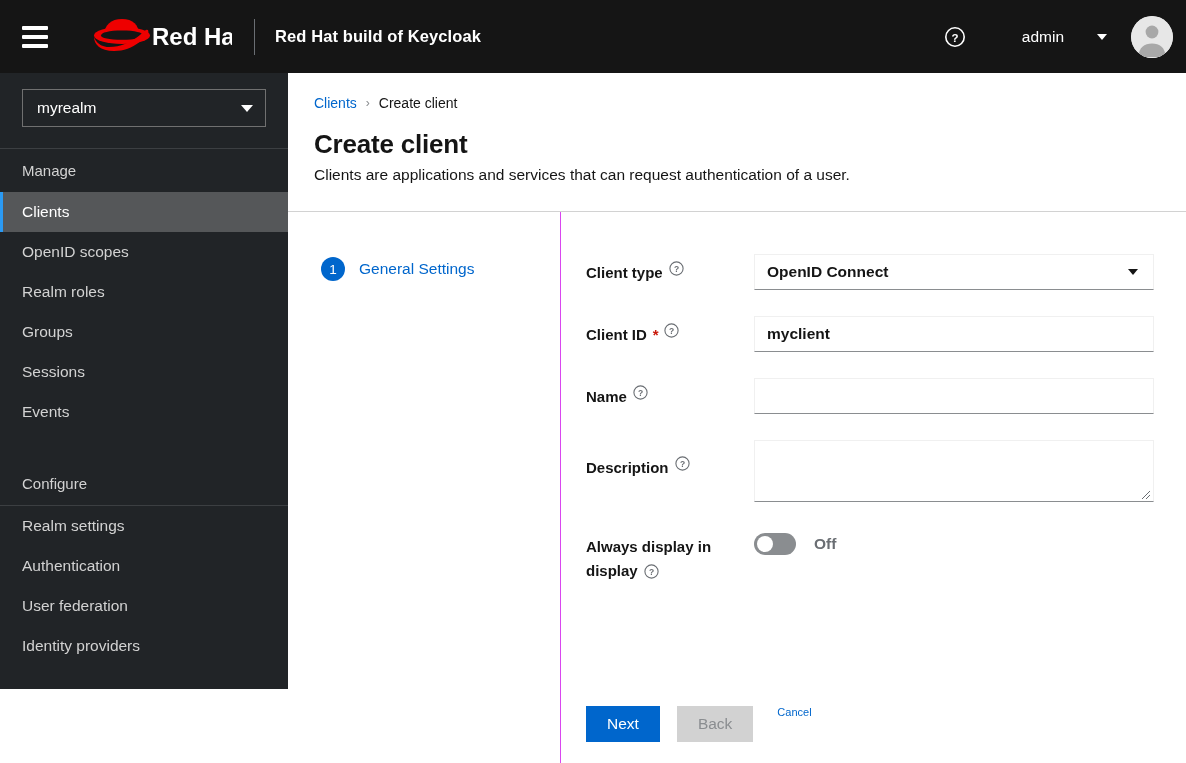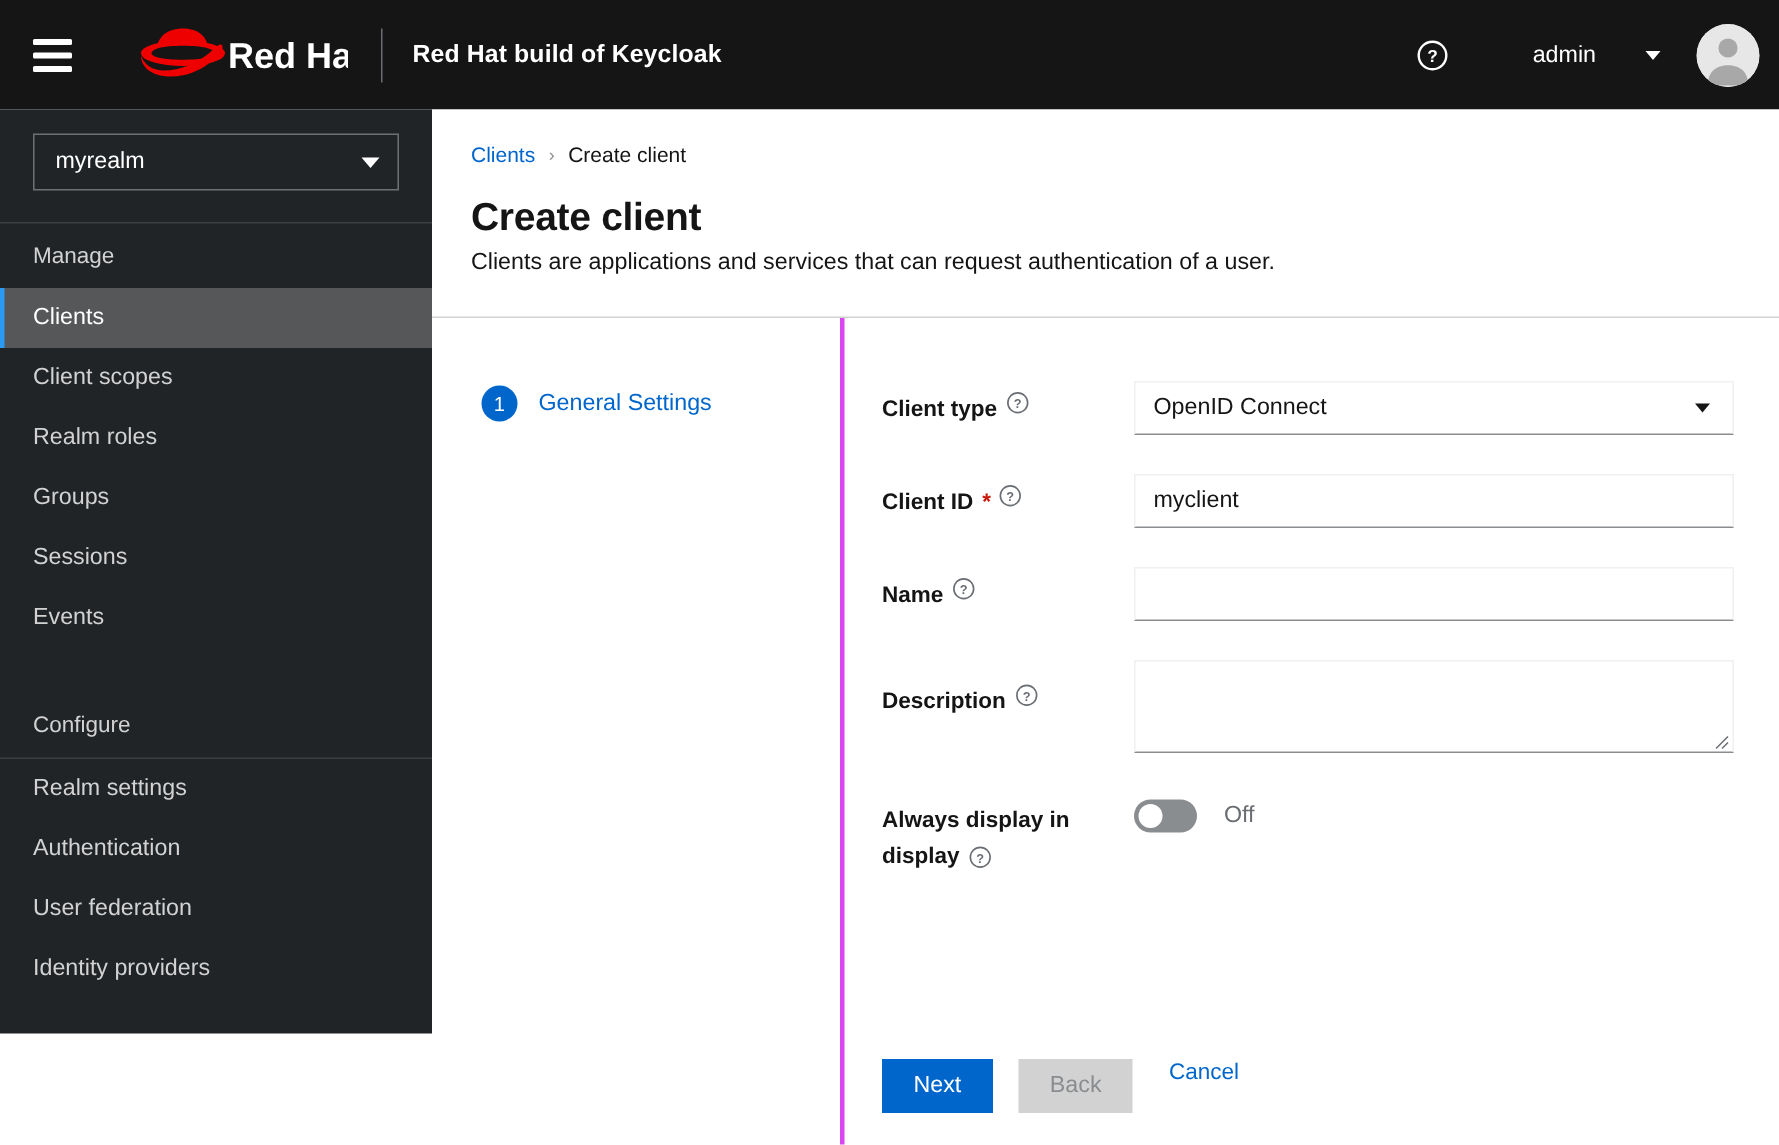--- a/index.html
+++ b/index.html
@@ -165,21 +165,21 @@
     width: 24px; height: 24px; border-radius: 50%;
     background: #0066cc; color: #ffffff;
     font-size: 13.5px;
     display: flex; align-items: center; justify-content: center;
     margin-right: 14px;
   }
   .step-label {
     color: #0066cc; font-size: 15.5px; font-weight: 500;
   }
   .wizard-main {
-    flex: 1; border-left: 3px solid #d946ef;
+    flex: 1; border-left: 1px solid #d946ef;
     position: relative;
     padding: 0;
   }
   .form {
     padding: 42px 0 0 25px;
   }
   .form-row {
     display: flex; align-items: flex-start;
     margin-bottom: 26px;
   }
@@ -187,21 +187,21 @@
     width: 168px; padding-top: 7px;
     font-size: 15px; font-weight: 600;
     color: #151515;
     display: flex; align-items: flex-start; flex-wrap: wrap;
     line-height: 24px;
   }
   .form-label .lbl-txt { margin-right: 6px; }
   .req-star { color: #c9190b; margin-right: 5px; font-size: 15px; }
   .help-ico { display: inline-flex; align-items: center; cursor: pointer; }
 
-  .field { width: 400px; }
+  .field { width: 400px; font-weight: bold; }
   .select-box, .text-input {
     width: 400px; height: 36px;
     border: 1px solid #f0f0f0;
     border-bottom: 1px solid #8a8d90;
     background: #ffffff;
     display: flex; align-items: center;
     padding: 0 12px 0 12px;
     font-size: 15.5px; color: #151515;
   }
   .select-box { cursor: pointer; justify-content: space-between; }
@@ -251,21 +251,21 @@
   }
   .btn-disabled {
     height: 36px; padding: 0 21px;
     background: #d2d2d2; color: #8a8d90;
     border: none; font-size: 15.5px;
     font-family: "Liberation Sans", sans-serif;
     margin-left: 17px; cursor: default;
   }
   .btn-link {
     background: none; border: none;
-    color: #0066cc; font-size: 15px;
+    color: #0066cc; font-size: 11px;
     font-family: "Liberation Sans", sans-serif;
     margin-left: 24px; cursor: pointer; padding: 0;
   }
 </style>
 </head>
 <body>
 
 <div class="masthead">
   <div class="hamburger">
     <span></span>
@@ -319,21 +319,21 @@
   </div>
 
   <div class="nav-sep"></div>
 
   <div>
     <div class="nav-group-title">Manage</div>
     <div class="nav-item active">
       <span>Clients</span>
     </div>
     <div class="nav-item">
-      <span>Client scopes</span>
+      <span>OpenID scopes</span>
     </div>
     <div class="nav-item">
       <span>Realm roles</span>
     </div>
     <div class="nav-item">
       <span>Groups</span>
     </div>
     <div class="nav-item">
       <span>Sessions</span>
     </div>

